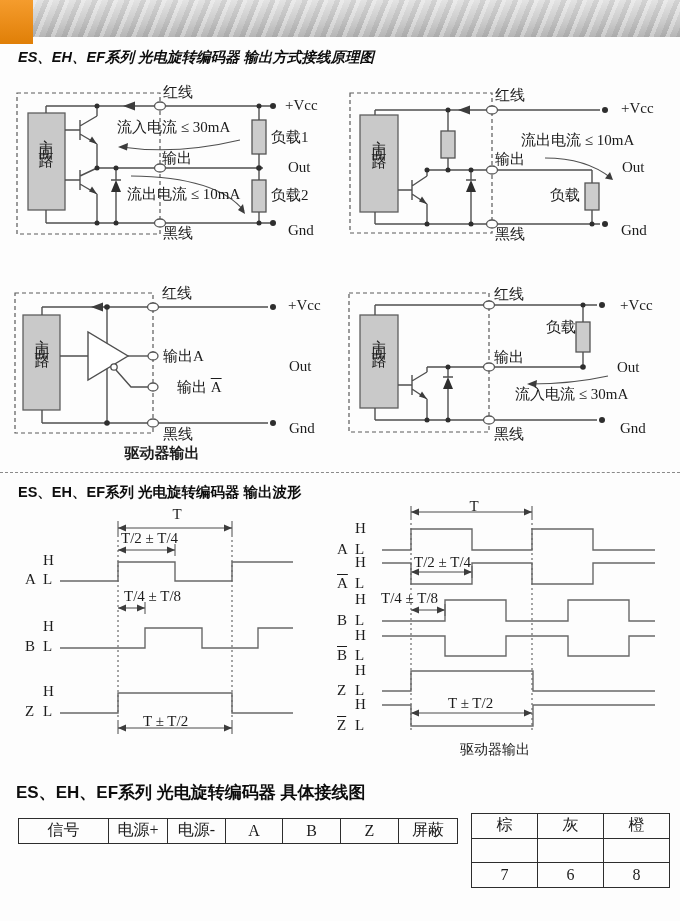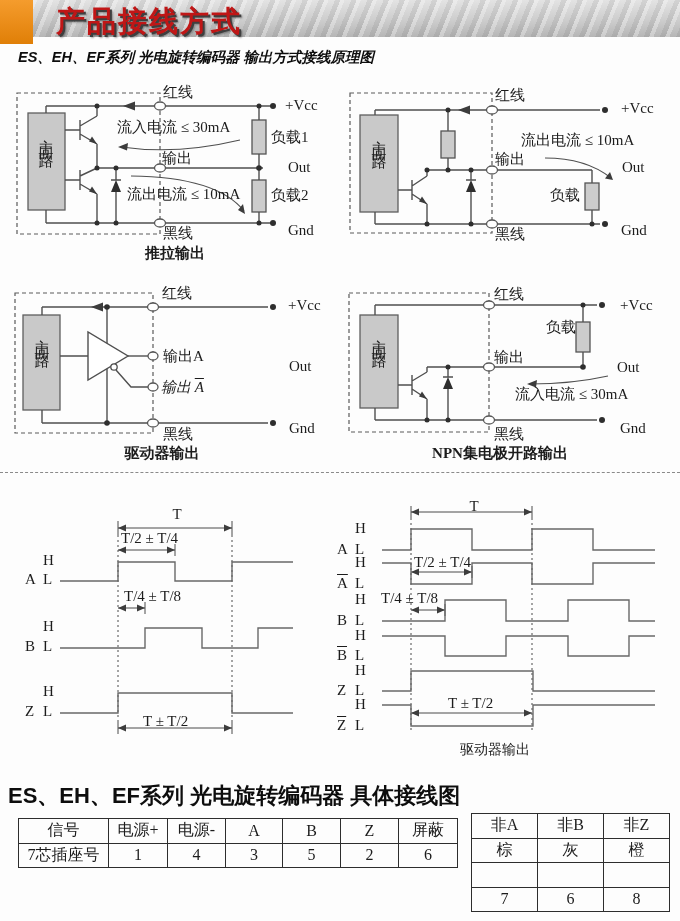--- a/index.html
+++ b/index.html
@@ -35,21 +35,20 @@
   #tbl-left td{height:23.5px;}
   #tbl-right td{height:23.5px;}
 </style>
 </head>
 <body>
 
 <div id="page">
 
   <div class="abs" id="banner-accent"></div>
   <div class="abs" id="banner-bar"></div>
-  <div class="abs" id="banner-title">产品接线方式</div>
 
   <div class="abs sec-title" style="left:18px;top:48px;font-style:italic;">ES、EH、EF系列 光电旋转编码器 输出方式接线原理图</div>
 
   <div class="diagram" style="left:5px;top:80px;width:335px;height:190px;">
     <svg width="335" height="190" viewBox="0 0 335 190">
       <rect x="12" y="13" width="143" height="141" fill="none" stroke="#5a5a5a" stroke-width="1.2" stroke-dasharray="4 3"></rect>
       <rect x="23" y="33" width="37" height="97" fill="#c9c9c9" stroke="#5f5f5f" stroke-width="1.3"></rect>
       <path d="M41,33 V26 M41,26 H150 M160,26 H266 M41,130 V143 M41,143 H150 M160,143 H266 M92,88 H150 M160,88 H258" fill="none" stroke="#4f4f4f" stroke-width="1.4"></path>
       <path d="M60,50 H75 M75,40 V60 M75,46 L92,36 M92,36 V26 M75,54 L92,64 M92,64 V88" fill="none" stroke="#4f4f4f" stroke-width="1.4"></path>
       <path d="M60,100 H75 M75,90 V110 M75,96 L92,88 M75,104 L92,114 M92,114 V143" fill="none" stroke="#4f4f4f" stroke-width="1.4"></path>
@@ -85,21 +84,20 @@
     <span class="abs lbl" style="left:158px;top:5px;">红线</span>
     <span class="abs lbl" style="left:280px;top:18px;">+Vcc</span>
     <span class="abs lbl" style="left:112px;top:40px;">流入电流 ≤ 30mA</span>
     <span class="abs lbl" style="left:266px;top:50px;text-align:center;">负载1</span>
     <span class="abs lbl" style="left:157px;top:71px;">输出</span>
     <span class="abs lbl" style="left:283px;top:80px;">Out</span>
     <span class="abs lbl" style="left:122px;top:107px;">流出电流 ≤ 10mA</span>
     <span class="abs lbl" style="left:266px;top:108px;">负载2</span>
     <span class="abs lbl" style="left:158px;top:146px;">黑线</span>
     <span class="abs lbl" style="left:283px;top:143px;">Gnd</span>
-    <span class="abs cap" style="left:90px;width:160px;top:164px;">推拉输出</span>
   </div>
 
   <div class="diagram" style="left:340px;top:80px;width:340px;height:190px;">
     <svg width="340" height="190" viewBox="0 0 340 190">
       <rect x="10" y="13" width="142" height="140" fill="none" stroke="#5a5a5a" stroke-width="1.2" stroke-dasharray="4 3"></rect>
       <rect x="20" y="35" width="38" height="97" fill="#c9c9c9" stroke="#5f5f5f" stroke-width="1.3"></rect>
       <path d="M35,35 V30 M35,30 H147 M157,30 H260 M35,132 V144 M35,144 H147 M157,144 H260 M87,90 H147 M157,90 H252" fill="none" stroke="#4f4f4f" stroke-width="1.4"></path>
       <path d="M108,30 V51 M108,78 V90 M252,90 V103 M252,130 V144" fill="none" stroke="#4f4f4f" stroke-width="1.4"></path>
       <rect x="101" y="51" width="14" height="27" fill="#cccccc" stroke="#555" stroke-width="1.3"></rect>
       <rect x="245" y="103" width="14" height="27" fill="#cccccc" stroke="#555" stroke-width="1.3"></rect>
@@ -154,21 +152,21 @@
         <circle cx="102" cy="27" r="2.8"></circle>
           <circle cx="102" cy="143" r="2.8"></circle>
         <circle cx="268" cy="27" r="3"></circle>
           <circle cx="268" cy="143" r="3"></circle>
       </g>
     </svg>
     <span class="abs vtext" style="left:29px;top:47px;">主回路</span>
     <span class="abs lbl" style="left:157px;top:6px;">红线</span>
     <span class="abs lbl" style="left:283px;top:18px;">+Vcc</span>
     <span class="abs lbl" style="left:158px;top:69px;">输出A</span>
-    <span class="abs lbl" style="left:156px;top:100px;font-style:italic;"><span>输出 </span><span class="ovl">A</span></span>
+    <span class="abs lbl" style="left:172px;top:100px;"><span>输出 </span><span class="ovl">A</span></span>
     <span class="abs lbl" style="left:284px;top:79px;">Out</span>
     <span class="abs lbl" style="left:158px;top:147px;">黑线</span>
     <span class="abs lbl" style="left:284px;top:141px;">Gnd</span>
     <span class="abs cap" style="left:77px;width:160px;top:164px;">驱动器输出</span>
   </div>
 
   <div class="diagram" style="left:340px;top:280px;width:340px;height:190px;">
     <svg width="340" height="190" viewBox="0 0 340 190">
       <rect x="9" y="13" width="140" height="139" fill="none" stroke="#5a5a5a" stroke-width="1.2" stroke-dasharray="4 3"></rect>
       <rect x="20" y="35" width="38" height="93" fill="#c9c9c9" stroke="#5f5f5f" stroke-width="1.3"></rect>
@@ -196,24 +194,24 @@
     </svg>
     <span class="abs vtext" style="left:31px;top:47px;">主回路</span>
     <span class="abs lbl" style="left:154px;top:7px;">红线</span>
     <span class="abs lbl" style="left:280px;top:18px;">+Vcc</span>
     <span class="abs lbl" style="left:206px;top:40px;">负载</span>
     <span class="abs lbl" style="left:154px;top:70px;">输出</span>
     <span class="abs lbl" style="left:277px;top:80px;">Out</span>
     <span class="abs lbl" style="left:175px;top:107px;">流入电流 ≤ 30mA</span>
     <span class="abs lbl" style="left:154px;top:147px;">黑线</span>
     <span class="abs lbl" style="left:280px;top:141px;">Gnd</span>
-    <span class="abs cap" style="left:50px;width:220px;top:164px;">NPN集电极开路输出</span>
   </div>
 
   <div class="abs" id="divider"></div>
+  <div class="abs sec-title" style="left:18px;top:483px;">ES、EH、EF系列 光电旋转编码器 输出波形</div>
 
   <div class="diagram" style="left:25px;top:498px;width:315px;height:262px;">
     <svg width="315" height="262" viewBox="0 0 315 262">
       <g stroke="#4a4a4a" stroke-width="1" fill="none">
         <path d="M93,30 H207 M93,23 V37 M207,23 V37"></path>
         <path d="M93,52 H150 M150,46 V58"></path>
         <path d="M93,110 H120 M120,104 V116"></path>
         <path d="M93,230 H207 M93,224 V236 M207,224 V236"></path>
         <path d="M93,37 V224 M207,37 V224" stroke-dasharray="2 3"></path>
       </g>
@@ -294,21 +292,21 @@
     <span class="abs lbl ovl" style="left:2px;top:150px;">B</span>
     <span class="abs lbl" style="left:20px;top:165px;">H</span>
     <span class="abs lbl" style="left:20px;top:185px;">L</span>
     <span class="abs lbl" style="left:2px;top:185px;">Z</span>
     <span class="abs lbl" style="left:20px;top:199px;">H</span>
     <span class="abs lbl" style="left:20px;top:220px;">L</span>
     <span class="abs lbl ovl" style="left:2px;top:220px;">Z</span>
     <span class="abs sm" style="left:60px;width:200px;top:243px;text-align:center;">驱动器输出</span>
   </div>
 
-  <div class="abs sec-title" style="left:8px;top:781px;font-size:22px;">ES、EH、EF系列 光电旋转编码器 具体接线图</div>
+  <div class="abs sec-title" style="left:16px;top:781px;font-size:17px;">ES、EH、EF系列 光电旋转编码器 具体接线图</div>
 
   <div class="abs" style="left:18px;top:818px;border-radius:31px;">
     <table id="tbl-left" style="width:439px;">
       <colgroup>
           <col style="width:90px">
           <col style="width:59px">
           <col style="width:58px">
           <col style="width:57px">
           <col style="width:58px">
           <col style="width:58px">
@@ -317,46 +315,32 @@
       <tbody>
           <tr>
         <td>信号</td>
         <td>电源+</td>
         <td>电源-</td>
         <td>A</td>
         <td>B</td>
         <td>Z</td>
         <td>屏蔽</td>
       </tr>
-      <tr>
-        <td>7芯插座号</td>
-        <td>1</td>
-        <td>4</td>
-        <td>3</td>
-        <td>5</td>
-        <td>2</td>
-        <td>6</td>
-      </tr>
     </tbody>
       </table>
   </div>
 
   <div class="abs" style="left:471px;top:813px;">
     <table id="tbl-right" style="width:198px;">
       <colgroup>
           <col style="width:66px">
           <col style="width:66px">
           <col style="width:66px">
         </colgroup>
       <tbody>
-          <tr>
-        <td>非A</td>
-        <td>非B</td>
-        <td>非Z</td>
-      </tr>
       <tr>
         <td>棕</td>
         <td>灰</td>
         <td>橙</td>
       </tr>
       <tr>
         <td></td>
         <td></td>
         <td></td>
       </tr>

